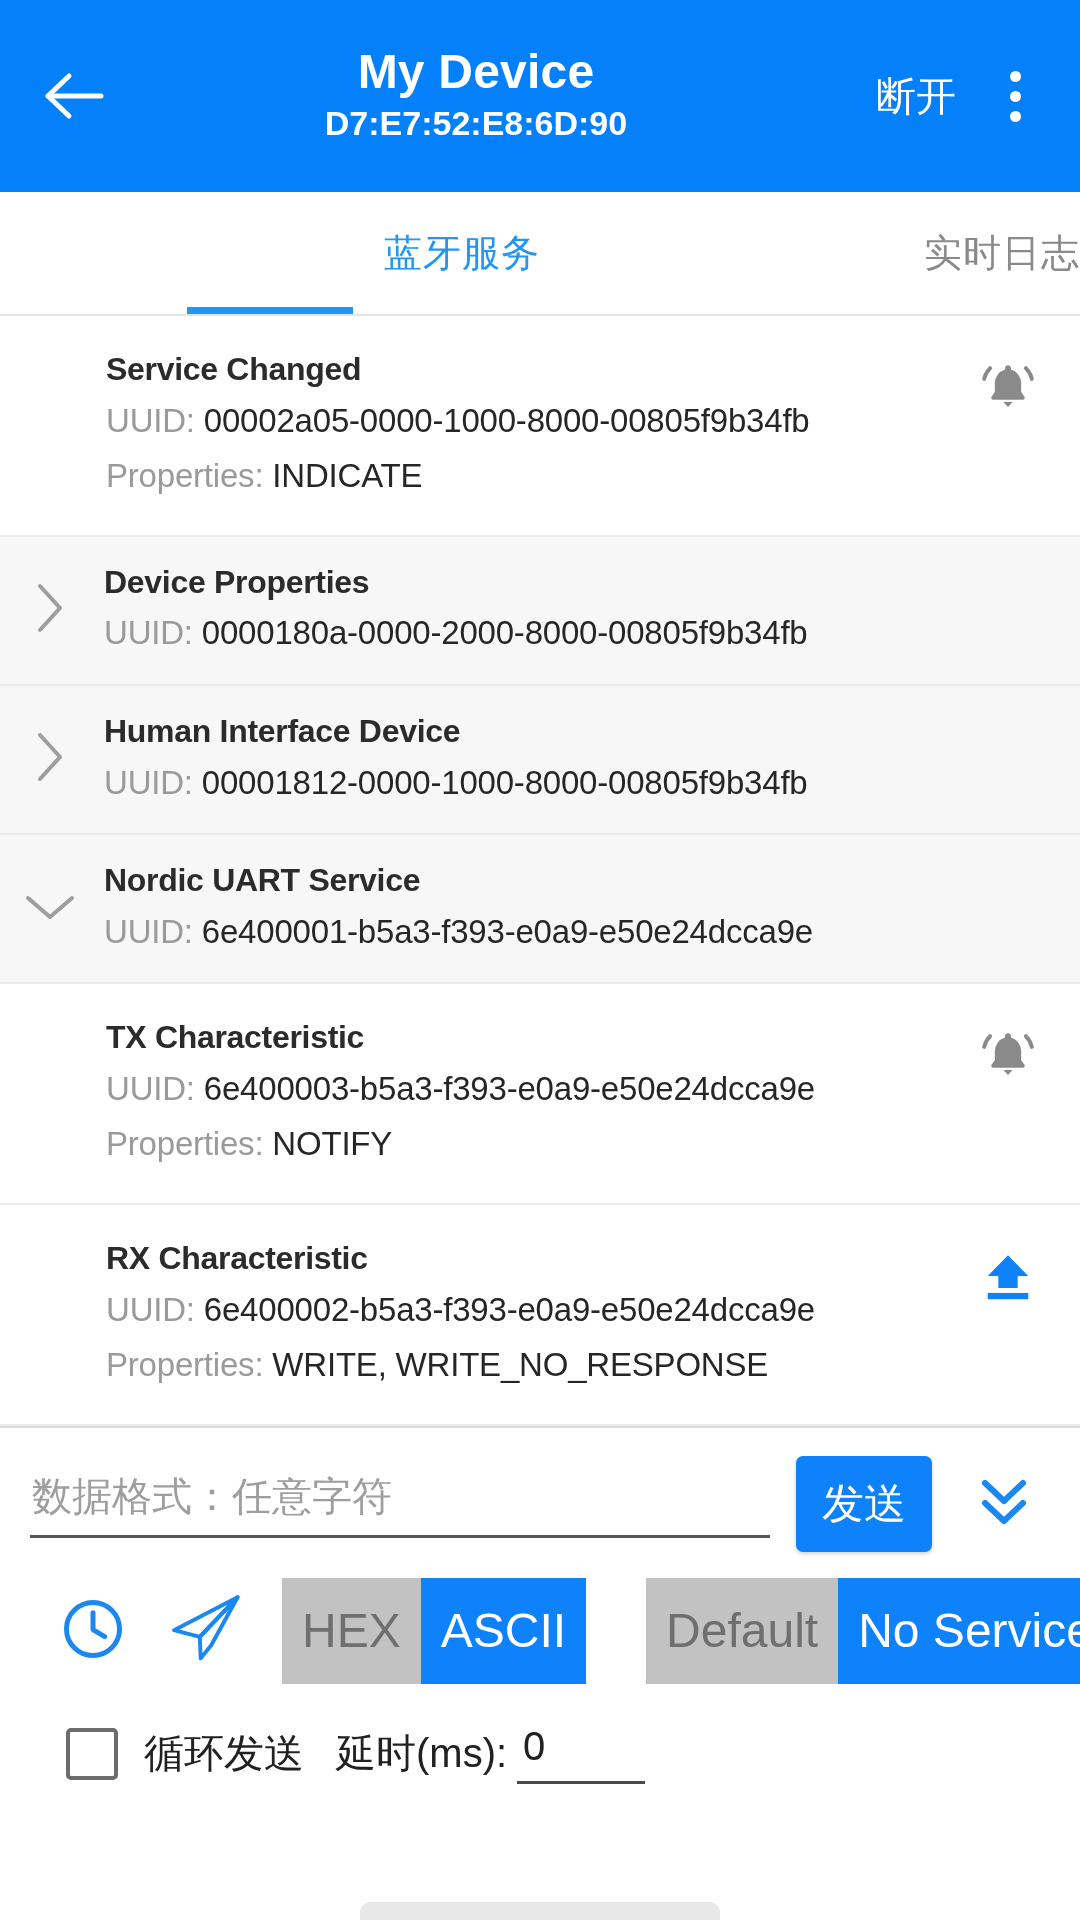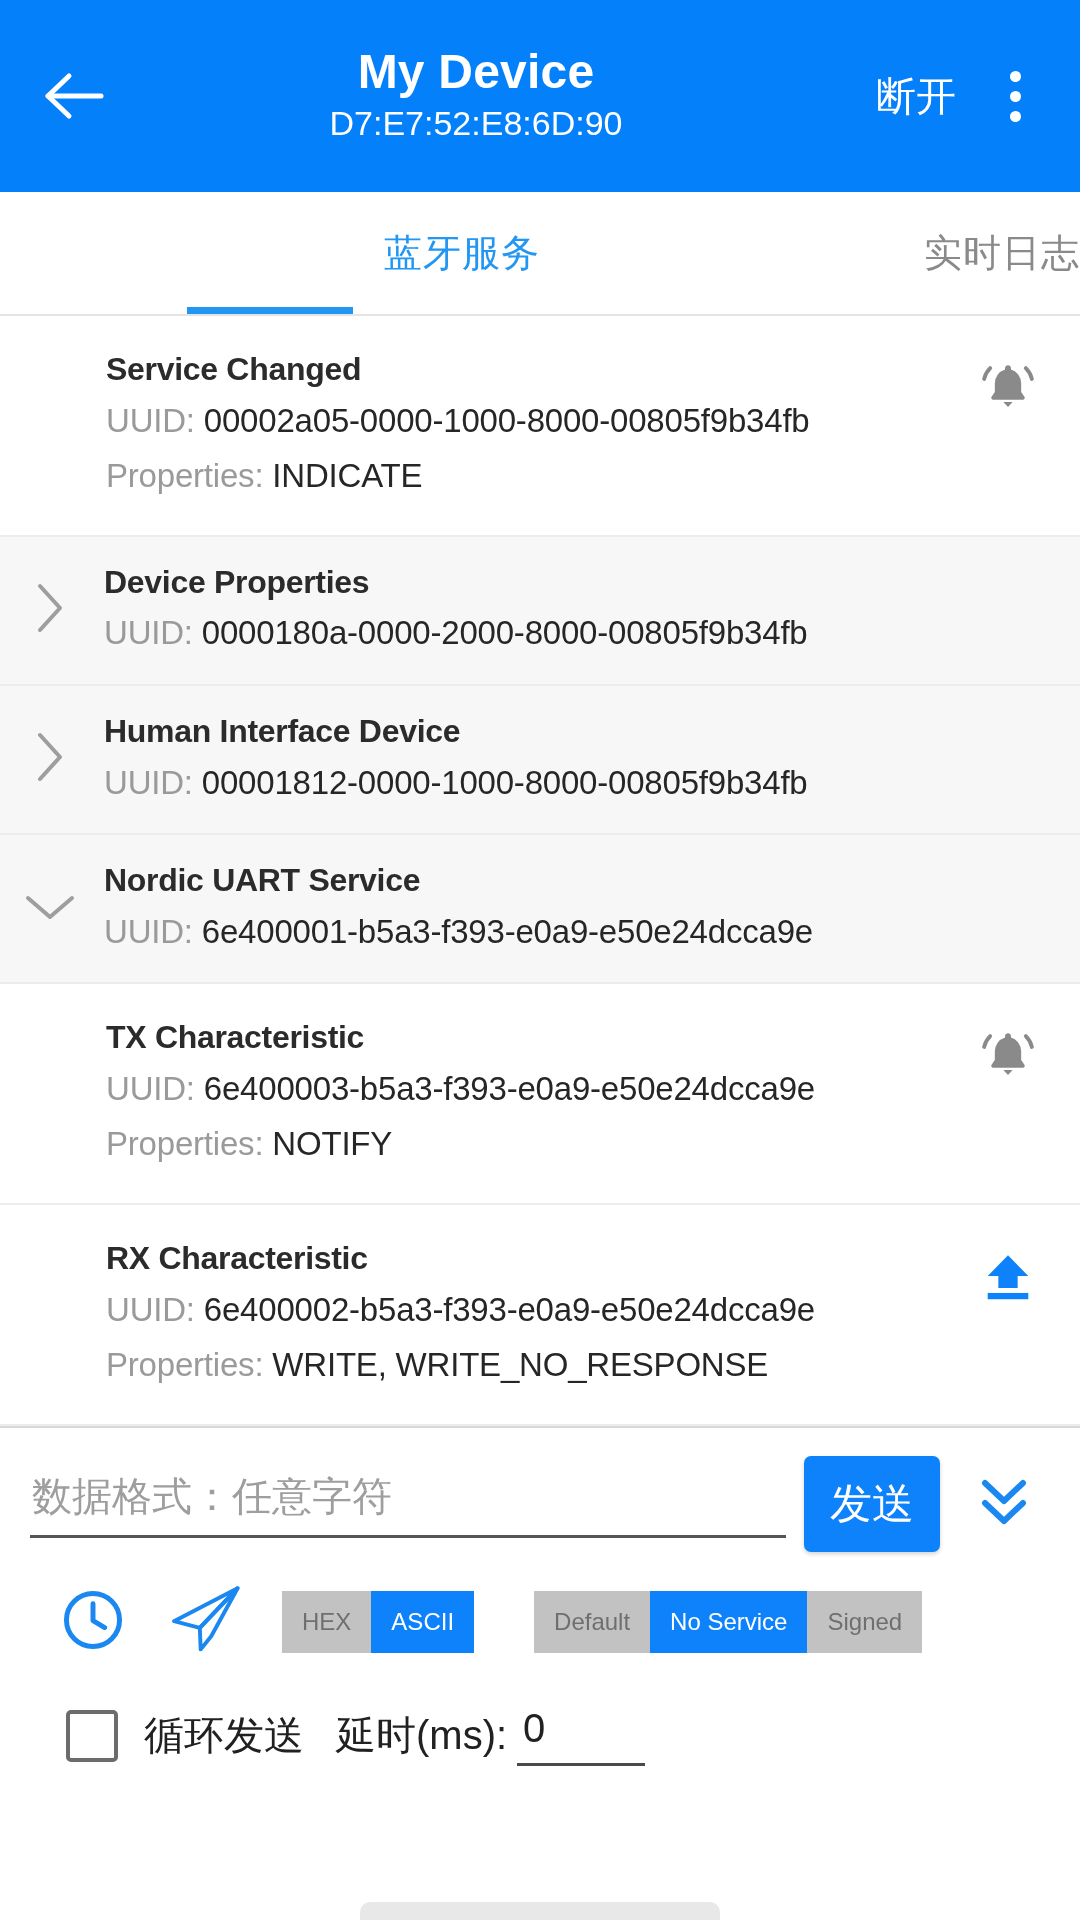--- a/index.html
+++ b/index.html
@@ -48,21 +48,21 @@
     color: #ffffff;
     font-size: 48px;
     font-weight: bold;
     line-height: 1.06;
     letter-spacing: 0.2px;
     white-space: nowrap;
   }
   .app-subtitle {
     color: #ffffff;
     font-size: 34px;
-    font-weight: normal;
+    font-weight: bold;
     line-height: 1.25;
     margin-top: 4px;
     white-space: nowrap;
   }
 
   .appbar-actions {
     display: flex;
     align-items: center;
     flex: 0 0 auto;
     gap: 4px;
@@ -186,21 +186,21 @@
   .send-panel {
     border-top: 2px solid #d8d8d8;
     background: #ffffff;
     padding: 0 30px;
     box-sizing: border-box;
   }
   .send-row {
     display: flex;
     align-items: flex-start;
     padding-top: 26px;
-    gap: 18px;
+    gap: 26px;
   }
   .data-input-wrap {
     flex: 1 1 auto;
     padding-top: 14px;
   }
   .data-input {
     width: 100%;
     border: none;
     border-bottom: 3px solid #555555;
     outline: none;
@@ -258,22 +258,22 @@
   .tool-icon.plane { margin-left: 16px; margin-right: 26px; }
 
   .seg {
     display: flex;
     flex: 0 0 auto;
     overflow: hidden;
   }
   .seg-item {
     background: #c2c2c2;
     color: #6f6f6f;
-    font-size: 24px;
-    padding: 16px 20px;
+    font-size: 48px;
+    padding: 23px 20px;
     line-height: 1.25;
     cursor: pointer;
     white-space: nowrap;
   }
   .seg-item.active {
     background: #0d82fb;
     color: #ffffff;
   }
   .seg.writetype { margin-left: 60px; }
 

